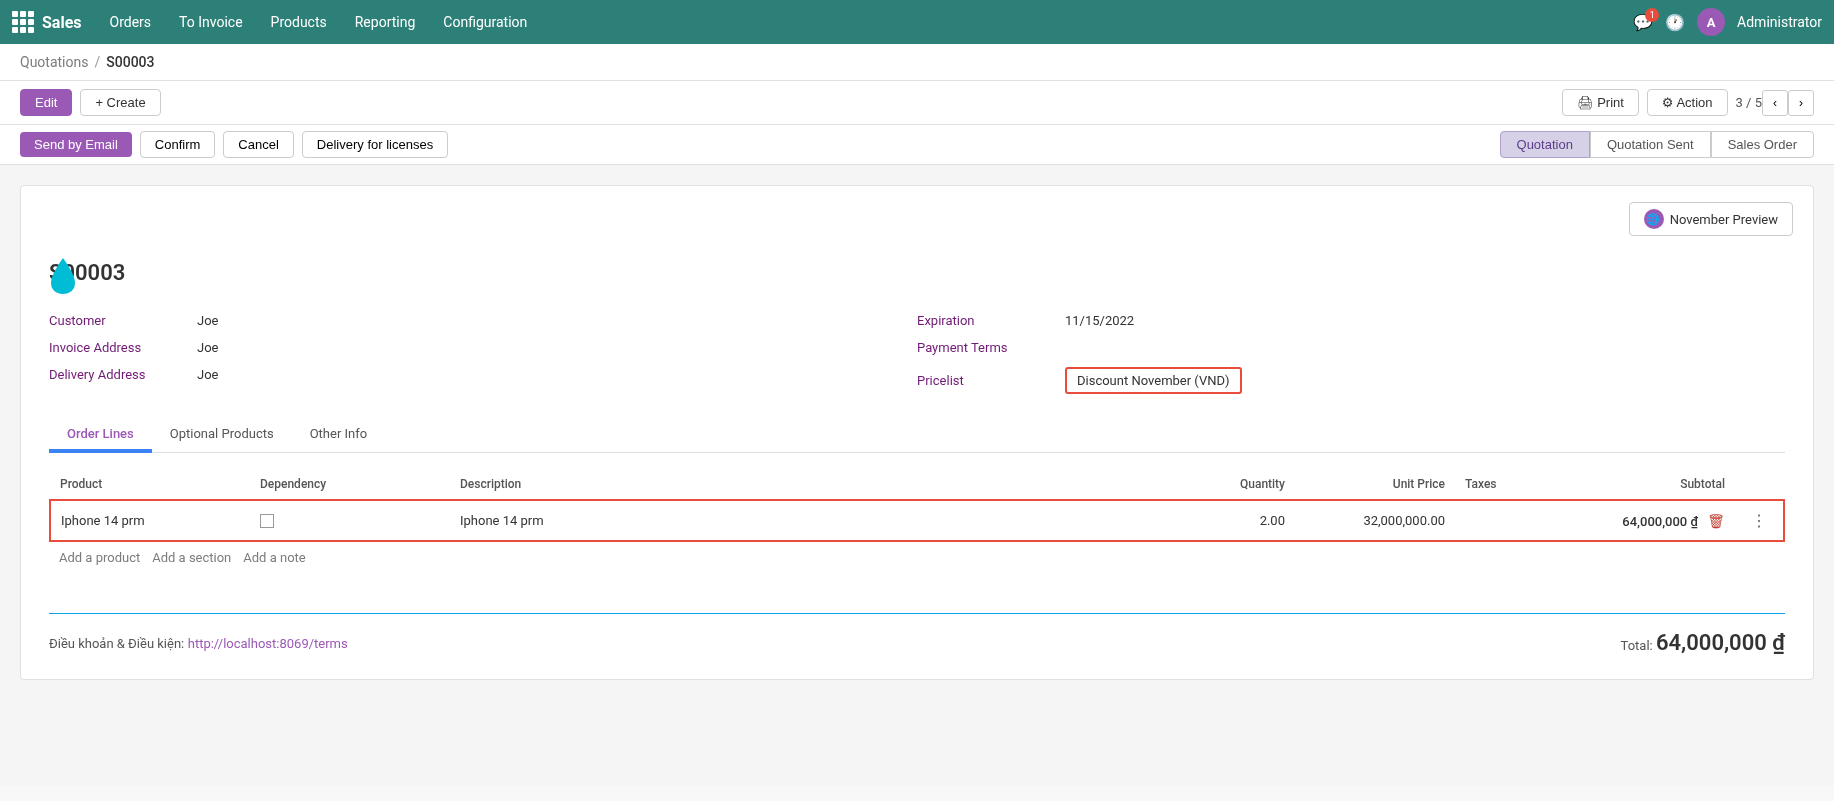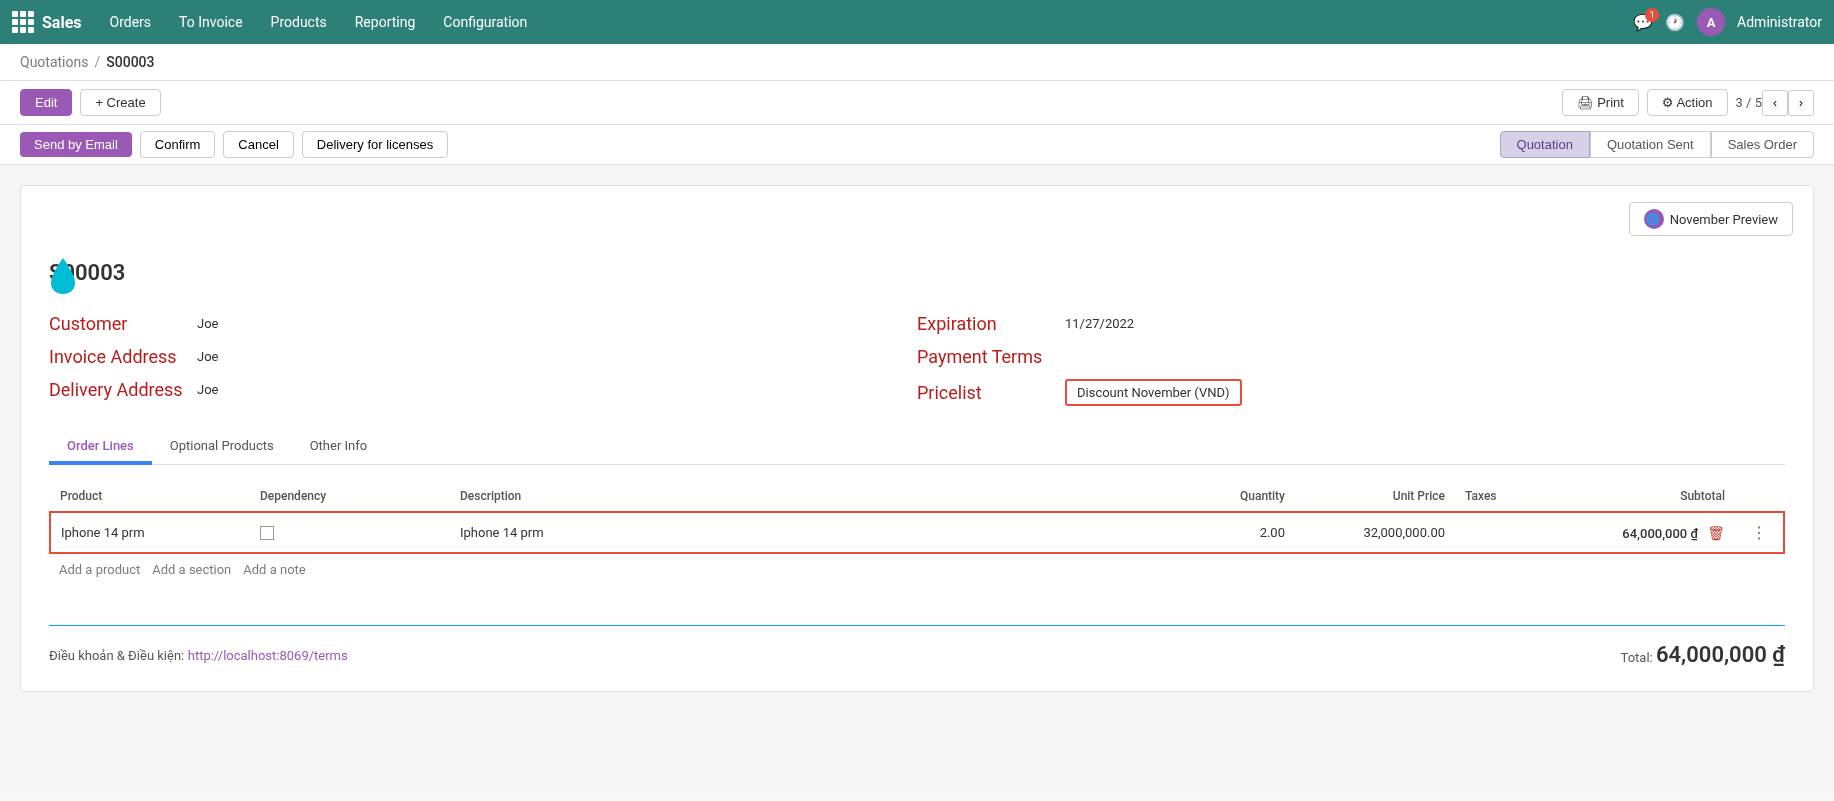--- a/index.html
+++ b/index.html
@@ -259,22 +259,22 @@
       flex-direction: column;
       gap: 12px;
     }
     .field-row {
       display: flex;
       align-items: center;
       gap: 8px;
     }
     .field-label {
       min-width: 140px;
-      color: #b91c1c;
-      font-size: 18px;
+      color: #701a75;
+      font-size: 13px;
     }
     .field-value {
       color: #333;
       font-size: 13px;
     }
     .pricelist-box {
       border: 2px solid #e74c3c;
       padding: 4px 10px;
       border-radius: 3px;
       font-size: 13px;
@@ -485,21 +485,21 @@
           <span class="field-value">Joe</span>
         </div>
         <div class="field-row">
           <span class="field-label">Delivery Address</span>
           <span class="field-value">Joe</span>
         </div>
       </div>
       <div class="form-right">
         <div class="field-row">
           <span class="field-label">Expiration</span>
-          <span class="field-value">11/27/2022</span>
+          <span class="field-value">11/15/2022</span>
         </div>
         <div class="field-row">
           <span class="field-label">Payment Terms</span>
           <span class="field-value"></span>
         </div>
         <div class="field-row">
           <span class="field-label">Pricelist</span>
           <span class="pricelist-box">Discount November (VND)</span>
         </div>
       </div>

